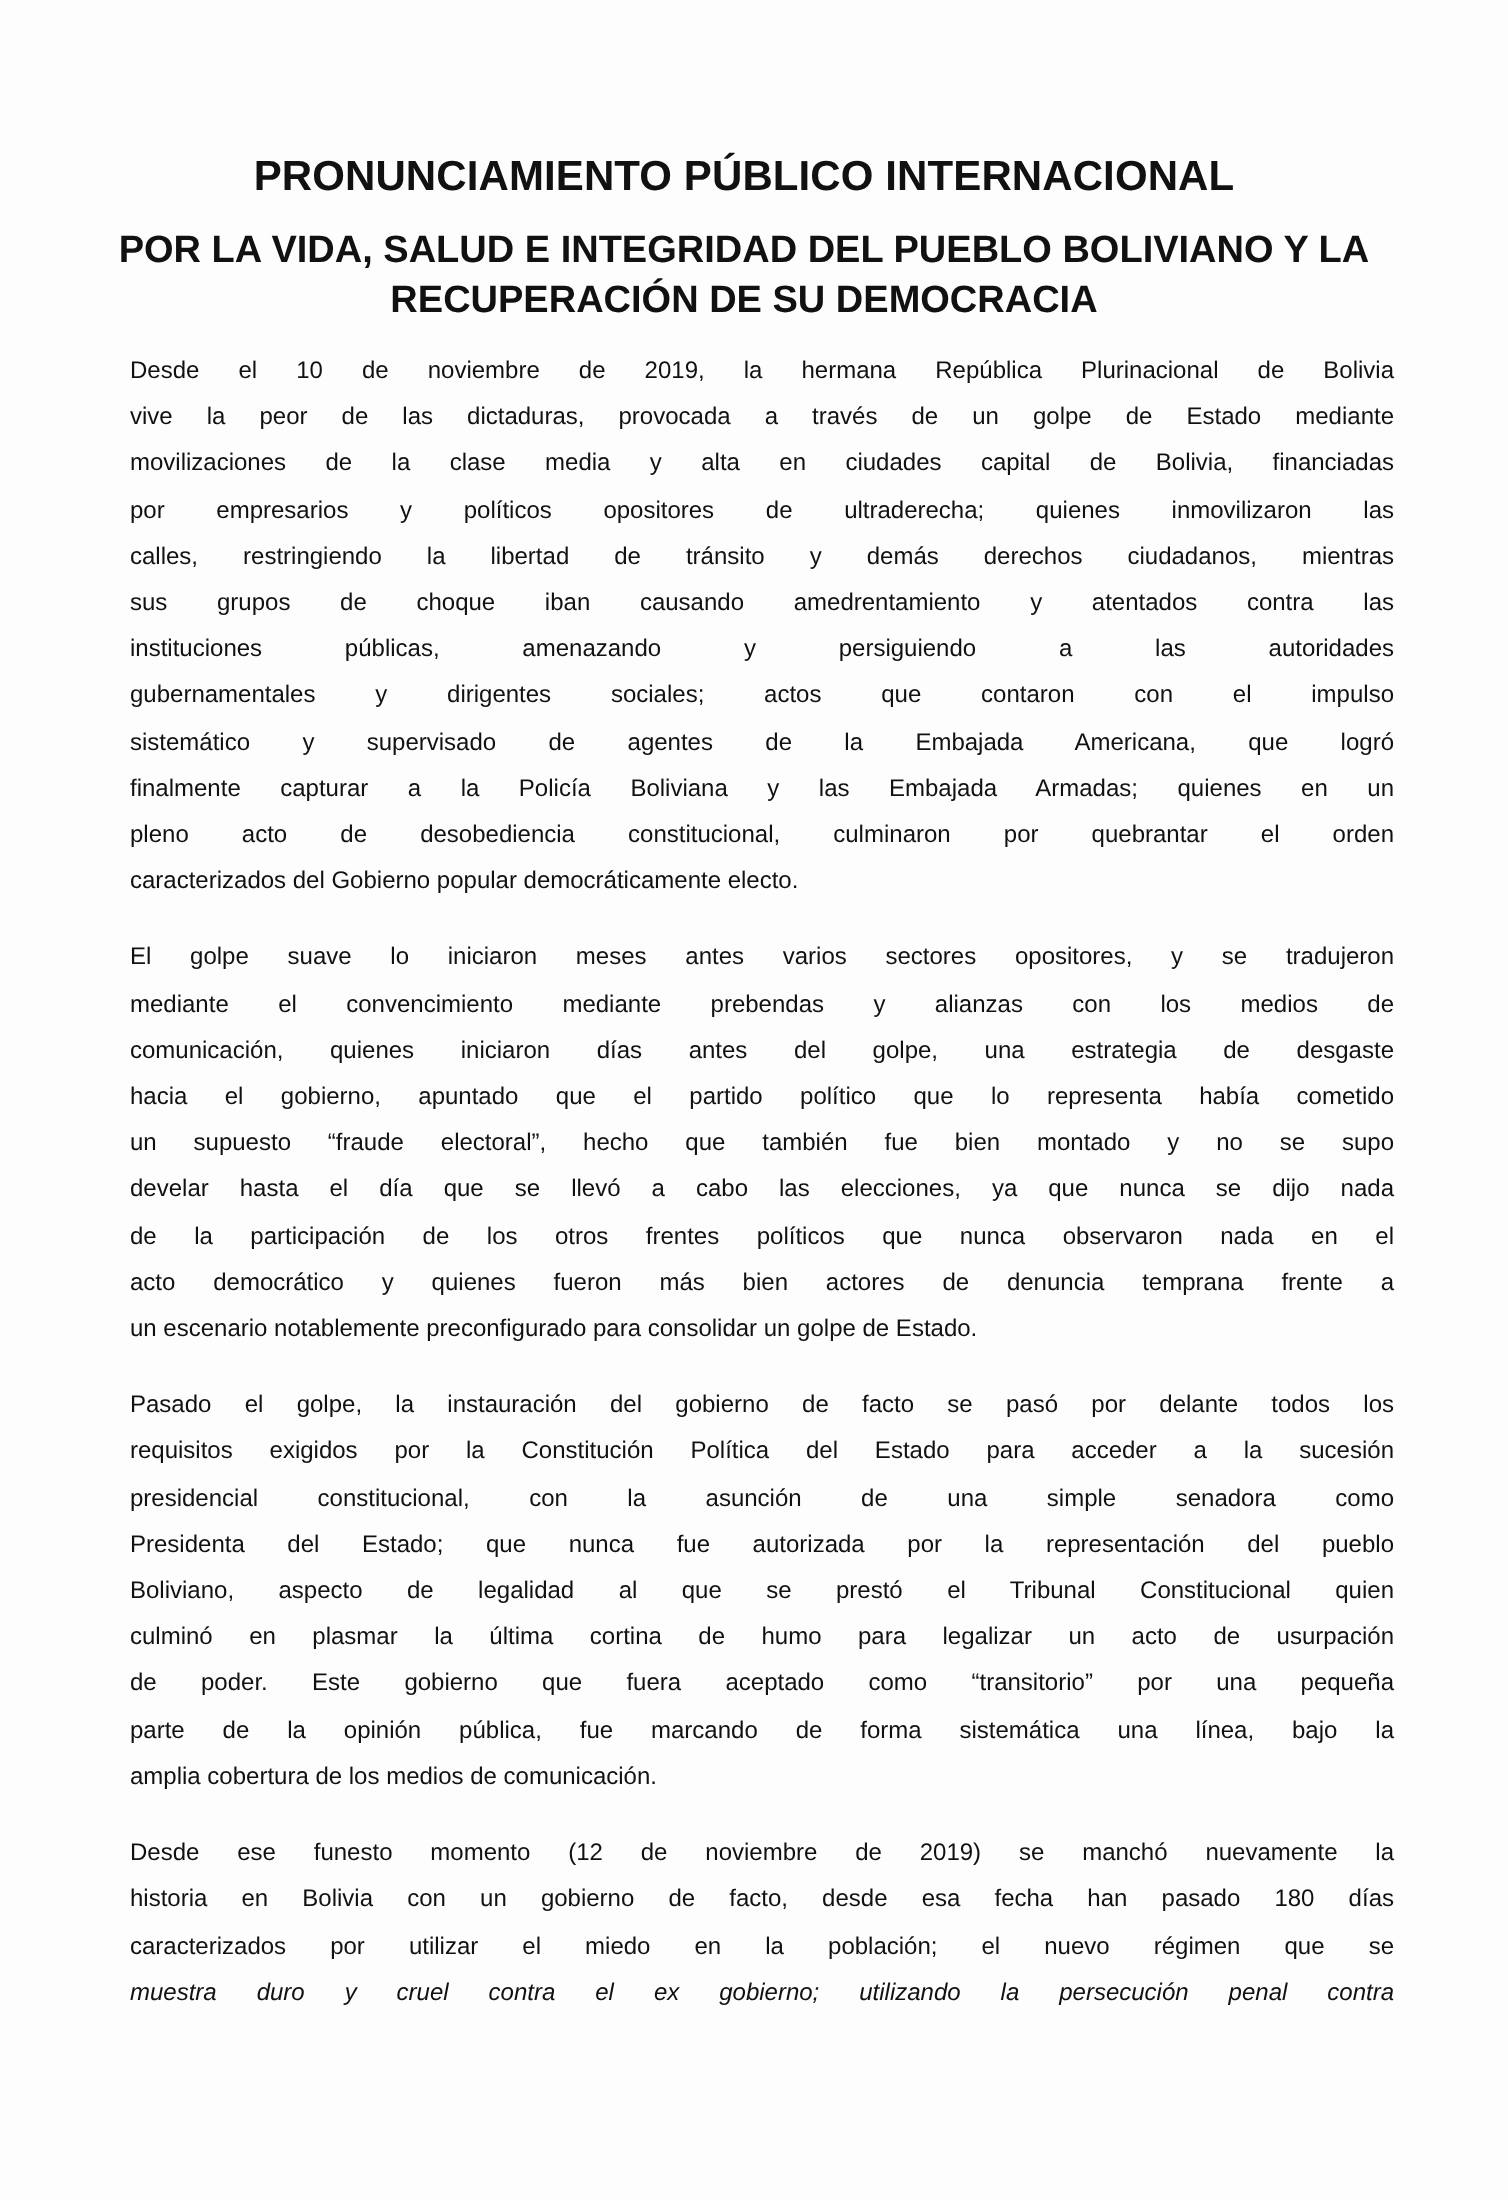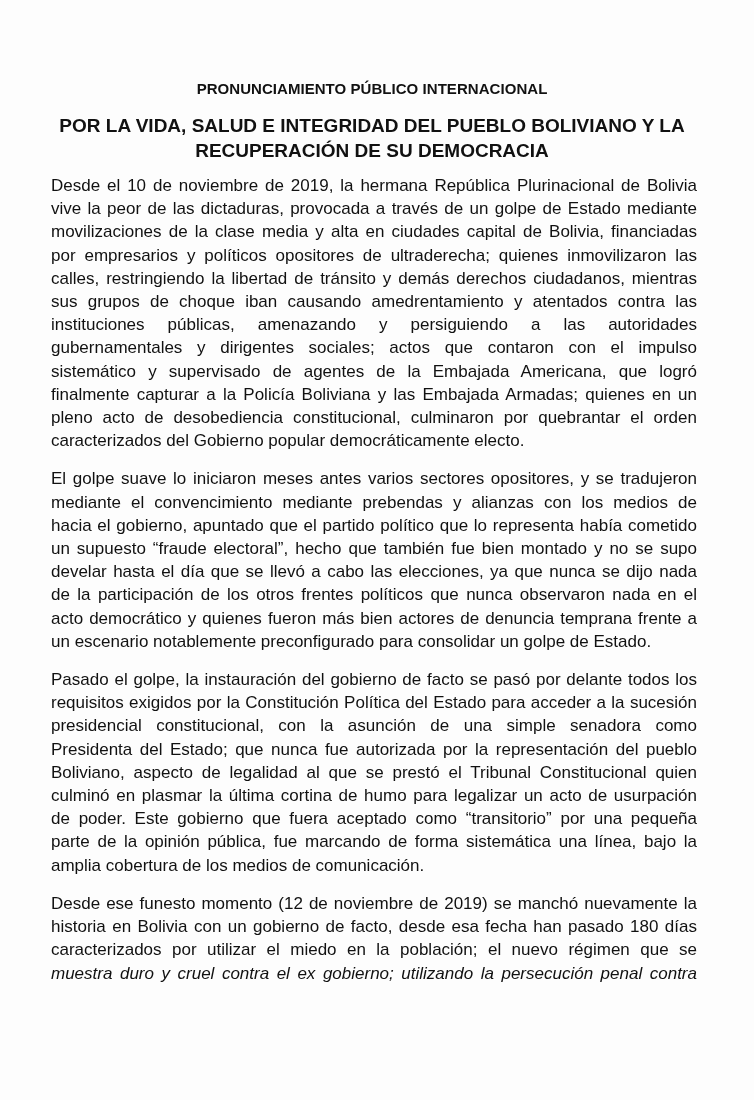--- a/index.html
+++ b/index.html
@@ -16,39 +16,39 @@
       color: #111111;
     }
     .page {
       position: absolute;
       left: 47px;
       top: 77px;
       width: 650px;
     }
     .doc-title {
       font-weight: bold;
-      font-size: 15px;
+      font-size: 21px;
       text-align: center;
       line-height: 24px;
       margin: 0 0 13px 0;
       letter-spacing: 0.05px;
     }
     .doc-subtitle {
       font-weight: bold;
       font-size: 19px;
       text-align: center;
       line-height: 24.5px;
       margin: 0 0 11px 0;
     }
     .doc-subtitle .line {
       display: block;
     }
     .paragraph {
-      margin: 0 0 15px 4px;
-      font-size: 17px;
+      margin: 0 0 15px 18px;
+      font-size: 12px;
       line-height: 23.2px;
     }
     .paragraph .line {
       display: block;
       text-align: justify;
       text-align-last: justify;
       white-space: nowrap;
     }
     .paragraph .line.last {
       text-align-last: left;
@@ -78,20 +78,21 @@
         <span class="line">instituciones públicas, amenazando y persiguiendo a las autoridades</span>
         <span class="line">gubernamentales y dirigentes sociales; actos que contaron con el impulso</span>
         <span class="line">sistemático y supervisado de agentes de la Embajada Americana, que logró</span>
         <span class="line">finalmente capturar a la Policía Boliviana y las Embajada Armadas; quienes en un</span>
         <span class="line">pleno acto de desobediencia constitucional, culminaron por quebrantar el orden</span>
         <span class="line last">caracterizados del Gobierno popular democráticamente electo.</span>
       </p>
       <p class="paragraph">
         <span class="line">El golpe suave lo iniciaron meses antes varios sectores opositores, y se tradujeron</span>
         <span class="line">mediante el convencimiento mediante prebendas y alianzas con los medios de</span>
+        <span class="line">comunicación, quienes iniciaron días antes del golpe, una estrategia de desgaste</span>
         <span class="line">hacia el gobierno, apuntado que el partido político que lo representa había cometido</span>
         <span class="line">un supuesto “fraude electoral”, hecho que también fue bien montado y no se supo</span>
         <span class="line">develar hasta el día que se llevó a cabo las elecciones, ya que nunca se dijo nada</span>
         <span class="line">de la participación de los otros frentes políticos que nunca observaron nada en el</span>
         <span class="line">acto democrático y quienes fueron más bien actores de denuncia temprana frente a</span>
         <span class="line last">un escenario notablemente preconfigurado para consolidar un golpe de Estado.</span>
       </p>
       <p class="paragraph">
         <span class="line">Pasado el golpe, la instauración del gobierno de facto se pasó por delante todos los</span>
         <span class="line">requisitos exigidos por la Constitución Política del Estado para acceder a la sucesión</span>

